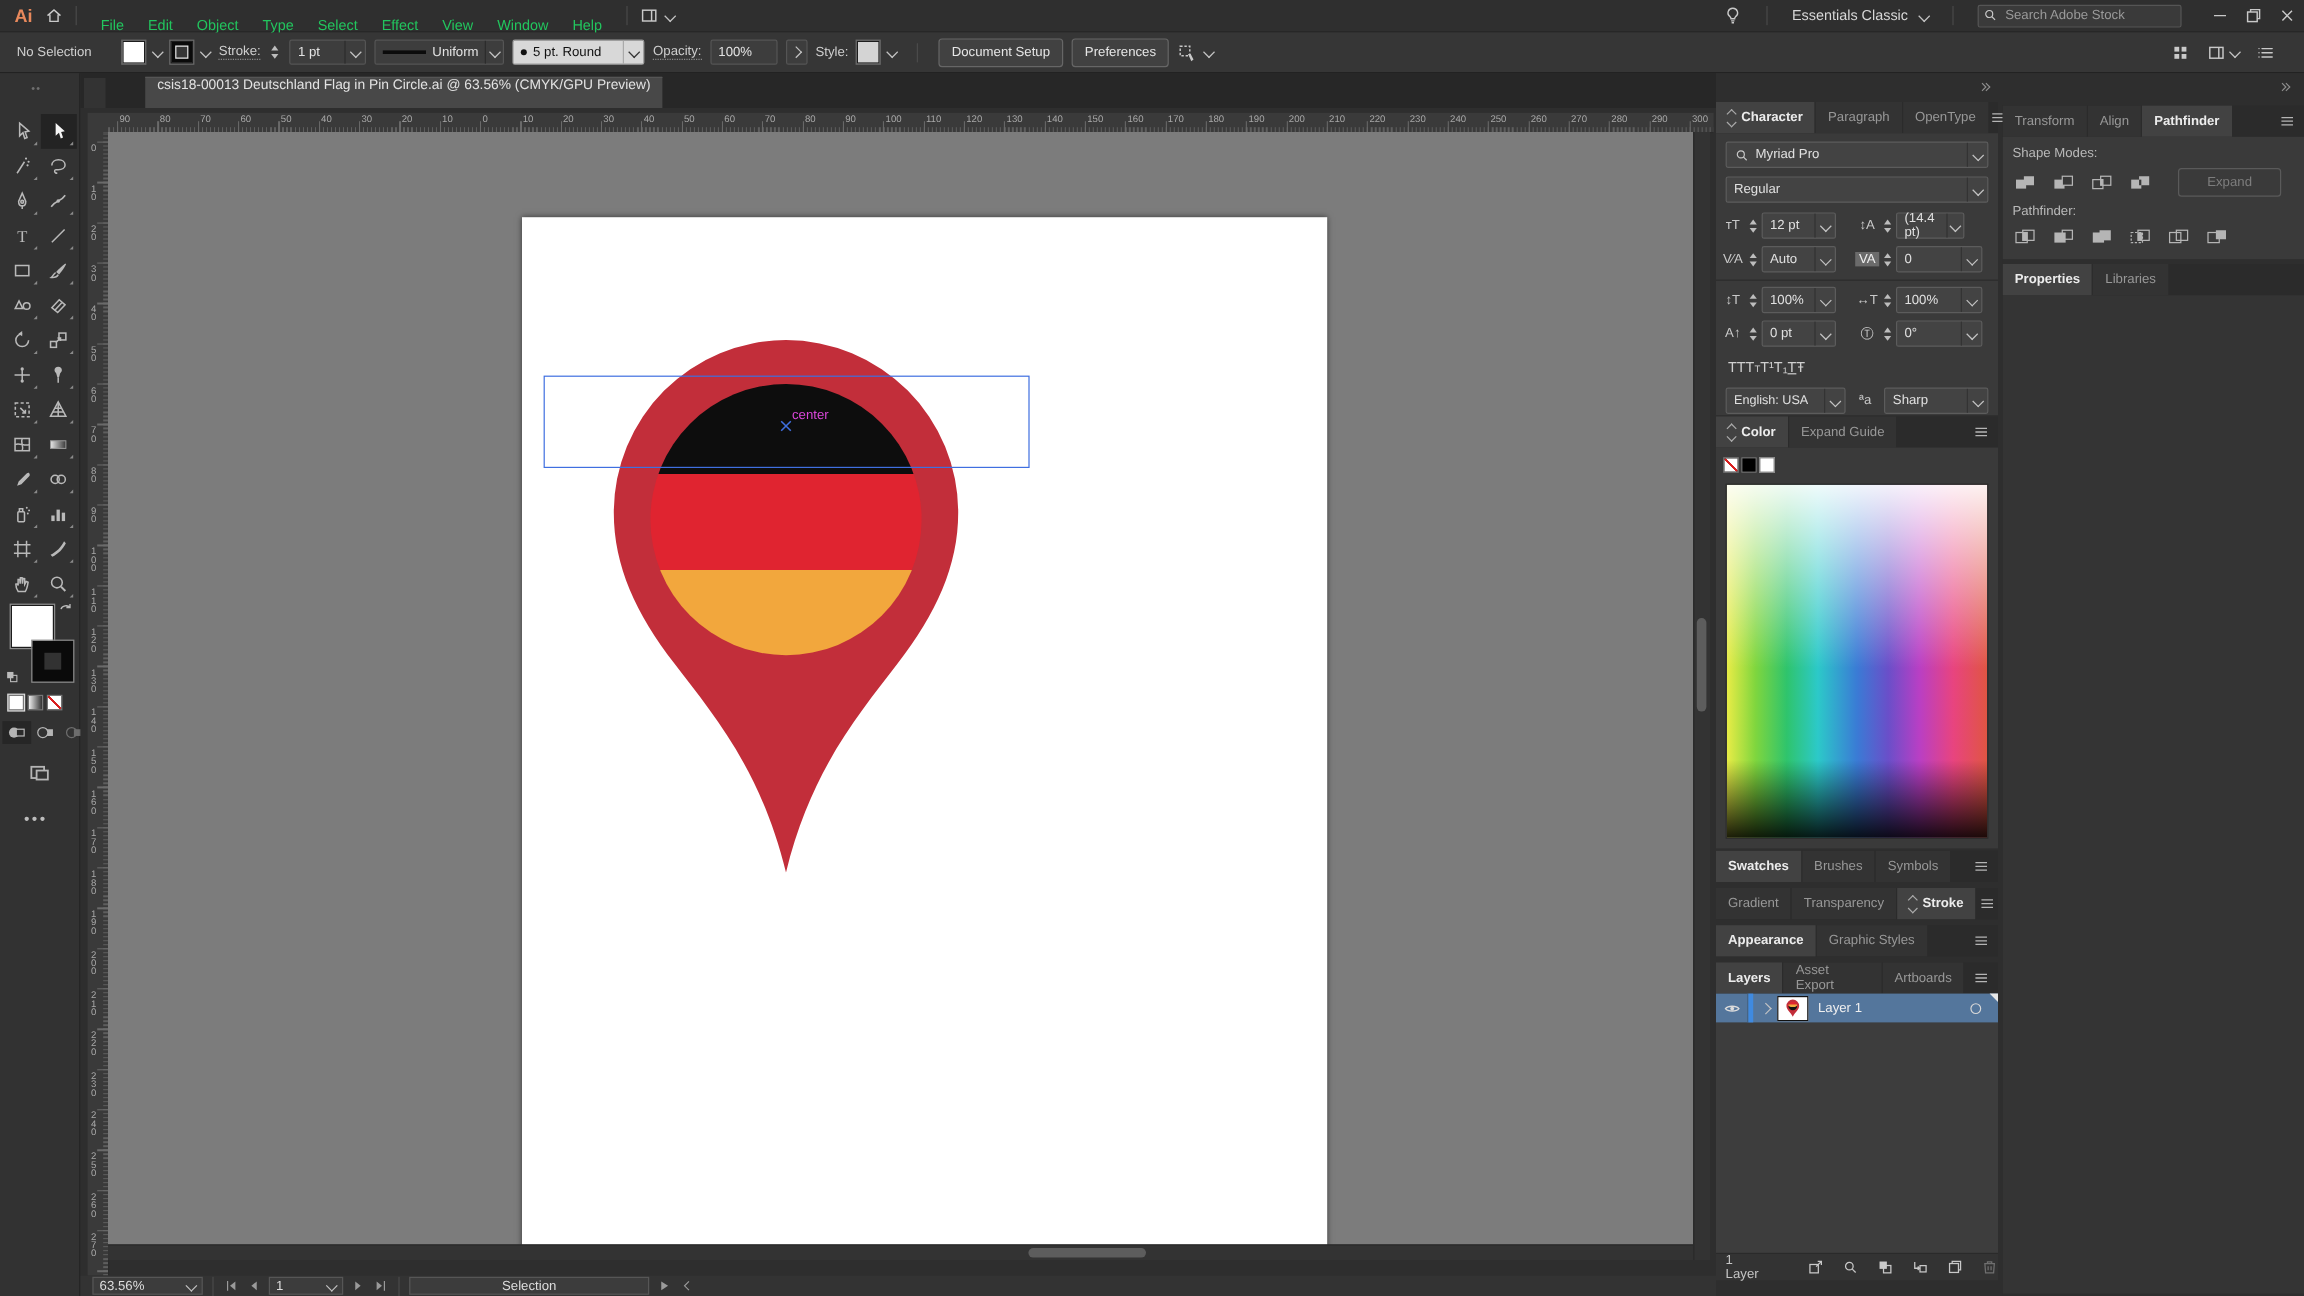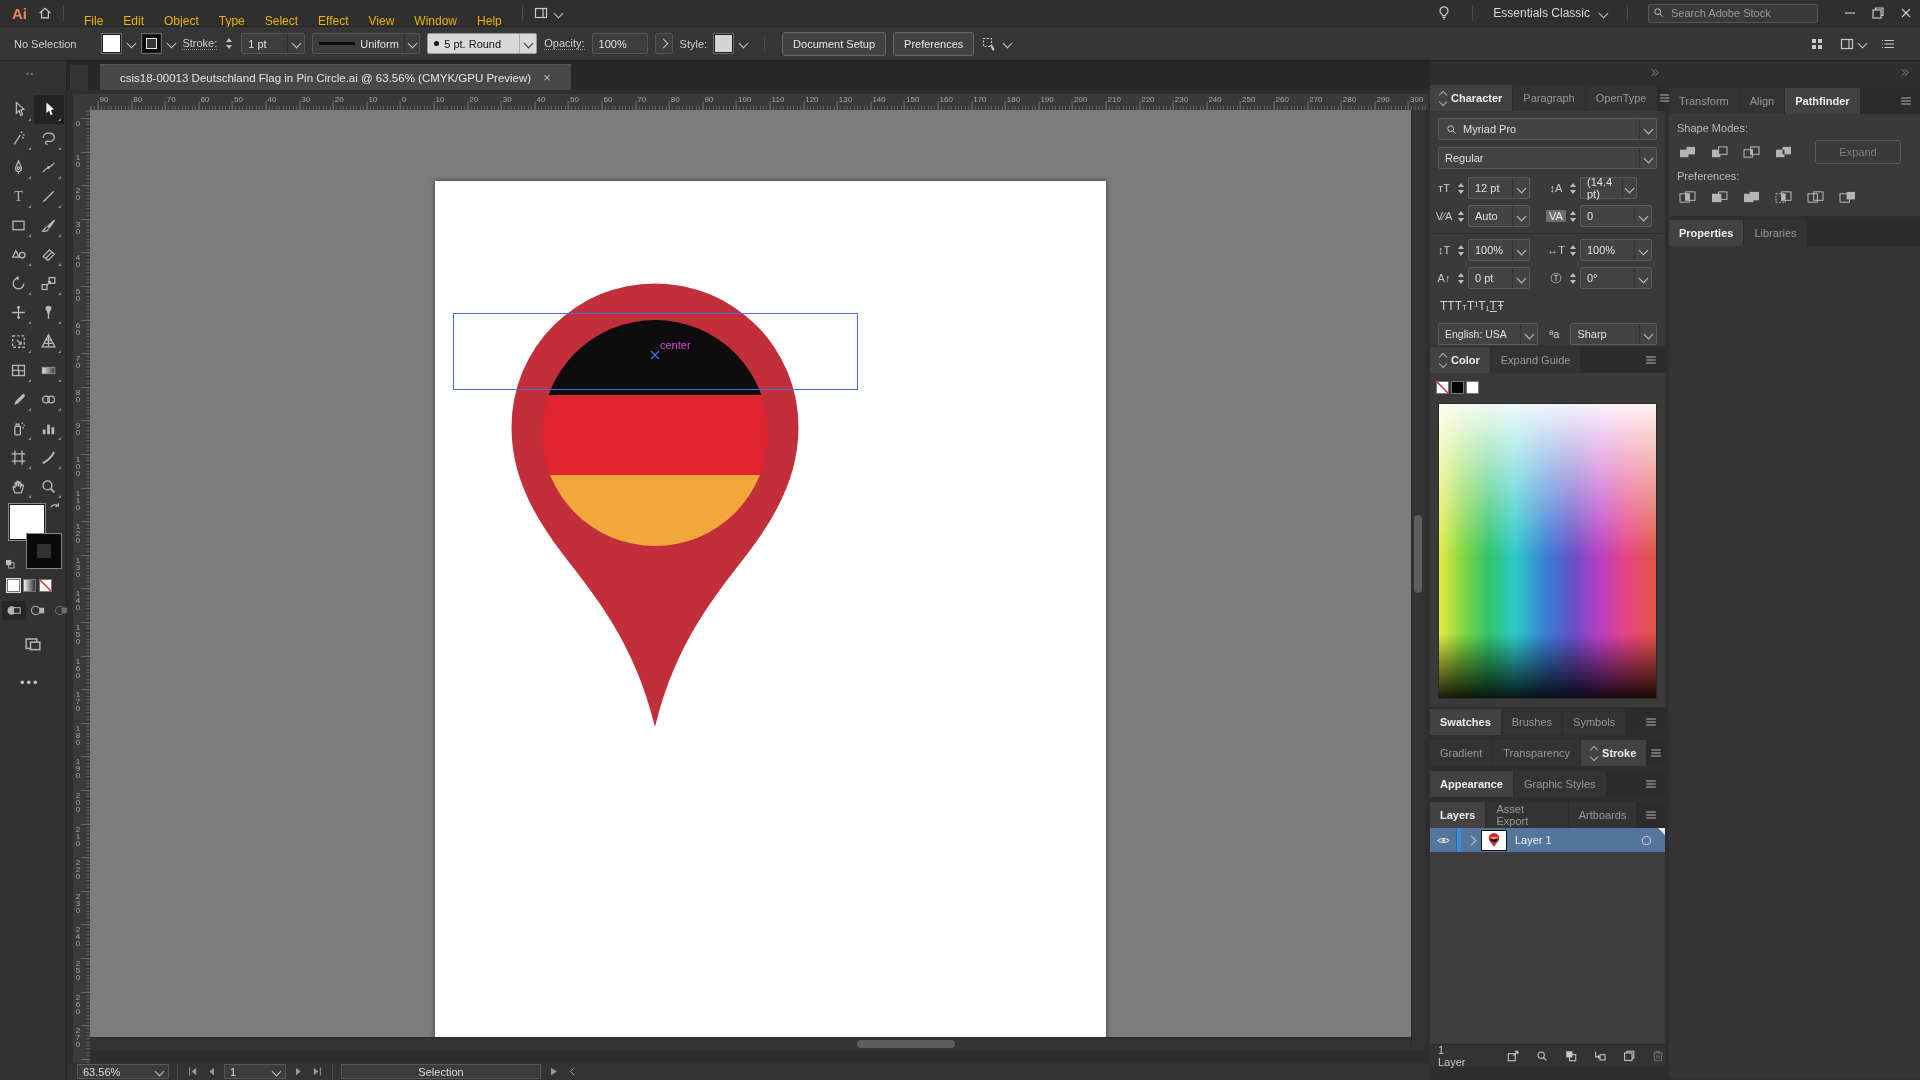--- a/index.html
+++ b/index.html
@@ -5,41 +5,41 @@
   html,body{margin:0;padding:0;background:#222;}
   body{font-family:"Liberation Sans",sans-serif;-webkit-font-smoothing:antialiased;}
   #root{position:relative;width:1920px;height:1080px;overflow:hidden;background:#2e2e2e;color:#d6d6d6;font-size:12px;}
   .abs{position:absolute;}
   .row{display:flex;align-items:center;}
   
   #titlebar{left:0;top:0;width:1920px;height:27px;background:#2f2f2f;display:flex;align-items:center;border-bottom:1px solid #262626;box-sizing:border-box;}
   .logo{color:#e8895c;font-weight:bold;font-size:15px;padding:0 10px 0 12px;}
   .tb-ic{width:16px;height:16px;color:#c9c9c9;display:inline-block;}
   .vsep{width:1px;height:16px;background:#4a4a4a;margin:0 10px;}
-  .menu-btn{padding:1px 10px;height:27px;display:flex;align-items:center;color:#eab308;font-size:12px;cursor:default;margin-top:16px;}
+  .menu-btn{padding:1px 10px;height:27px;display:flex;align-items:center;color:#22c55e;font-size:12px;cursor:default;margin-top:16px;}
   #tb-right{margin-left:auto;display:flex;align-items:center;gap:10px;}
   .ws-label{font-size:12px;color:#d8d8d8;}
   #stock-search{width:170px;height:19px;background:#3a3a3a;border:1px solid #555;border-radius:2px;color:#bbb;font-size:11px;padding:0 4px 0 22px;box-sizing:border-box;}
   #stock-search::placeholder{color:#9a9a9a;}
   .winbtn{width:28px;height:27px;display:flex;align-items:center;justify-content:center;color:#cfcfcf;}
   
   #controlbar{left:0;top:27px;width:1920px;height:34px;background:#363636;border-bottom:1px solid #222;box-sizing:border-box;display:flex;align-items:center;gap:7px;padding-left:14px;}
   .cb-label{font-size:11px;color:#cfcfcf;white-space:nowrap;}
   .cb-link{border-bottom:1px dotted #8a8a8a;}
   .fld{background:#3d3d3d;border:1px solid #555;border-radius:2px;height:21px;display:flex;align-items:center;font-size:11px;color:#e2e2e2;box-sizing:border-box;padding-left:6px;gap:5px;}
   .fld .chevbox{margin-left:auto;height:100%;width:16px;display:flex;align-items:center;justify-content:center;border-left:1px solid #2c2c2c;}
   .chev{width:6px;height:6px;border-right:1.4px solid #c4c4c4;border-bottom:1.4px solid #c4c4c4;transform:rotate(45deg);display:inline-block;flex:none;}
   .swatch{width:19px;height:19px;box-sizing:border-box;border:1px solid #1d1d1d;outline:1px solid #6a6a6a;background:#fff;}
   .stp{display:flex;flex-direction:column;gap:3px;align-items:center;width:10px;}
   .tu{width:0;height:0;border-left:3.5px solid transparent;border-right:3.5px solid transparent;border-bottom:4px solid #bdbdbd;}
   .td{width:0;height:0;border-left:3.5px solid transparent;border-right:3.5px solid transparent;border-top:4px solid #bdbdbd;}
   .cb-btn{height:22px;background:#414141;border:1px solid #666;border-radius:3px;color:#e6e6e6;font-size:11px;display:flex;align-items:center;padding:0 10px;}
   
   #tabstrip{left:67px;top:61px;width:1363px;height:29px;background:#272727;display:flex;align-items:flex-end;}
-  #doc-tab{margin-left:12px;height:25px;background:#484848;color:#e3e3e3;font-size:11.5px;display:flex;align-items:center;padding:0 20px;gap:12px;border-top:1px solid #555;}
+  #doc-tab{margin-left:33px;height:25px;background:#484848;color:#e3e3e3;font-size:11.5px;display:flex;align-items:center;padding:0 10px;gap:12px;border-top:1px solid #555;flex-direction:column;}
   
   #tooldock{left:0;top:61px;width:67px;height:1019px;background:#323232;border-right:1px solid #232323;box-sizing:border-box;}
   #tools{position:absolute;left:0;top:34px;width:67px;display:grid;grid-template-columns:30px 30px;justify-content:center;}
   .tool{width:30px;height:29px;display:flex;align-items:center;justify-content:center;color:#b9b9b9;position:relative;}
   .tool svg{width:17px;height:17px;}
   .tool.on{background:#232323;color:#f5f5f5;}
   .tool::after{content:"";position:absolute;right:3px;bottom:3px;border-left:3px solid transparent;border-bottom:3px solid #8a8a8a;}
   
   #canvas-zone{left:67px;top:90px;width:1363px;height:973px;background:#2e2e2e;}
   .ruler{background:#3a3a3a;overflow:hidden;}
@@ -964,21 +964,21 @@
           </span>
         <span class="pfbtn">
             <svg viewBox="0 0 20 16" width="100%" height="100%" fill="none" stroke="currentColor" stroke-width="1.1">
               <rect x="2" y="5" width="9" height="8" fill="currentColor" stroke="none"></rect>
               <rect x="9" y="2" width="9" height="8" fill="currentColor" stroke="none"></rect>
               <rect x="9" y="5" width="2" height="5" fill="#383838" stroke="none"></rect>
             </svg>
           </span>
         <span style="width:84px;height:22px;border:1px solid #5a5a5a;border-radius:3px;color:#7d7d7d;font-size:11px;display:flex;align-items:center;justify-content:center;margin-left:12px">Expand</span>
       </div>
-      <span class="pf-label abs" style="left:8px;top:56px">Preferences:</span>
+      <span class="pf-label abs" style="left:8px;top:56px">Pathfinder:</span>
       <div class="abs row" style="left:6px;top:74px;gap:8px">
         <span class="pfbtn">
             <svg viewBox="0 0 20 16" width="100%" height="100%" fill="none" stroke="currentColor" stroke-width="1.1">
               <rect x="2" y="4" width="10" height="9"></rect>
               <rect x="8" y="2" width="10" height="9"></rect>
               <rect x="8" y="4" width="4" height="7" fill="currentColor" stroke="none"></rect>
             </svg>
           </span>
         <span class="pfbtn">
             <svg viewBox="0 0 20 16" width="100%" height="100%" fill="none" stroke="currentColor" stroke-width="1.1">

